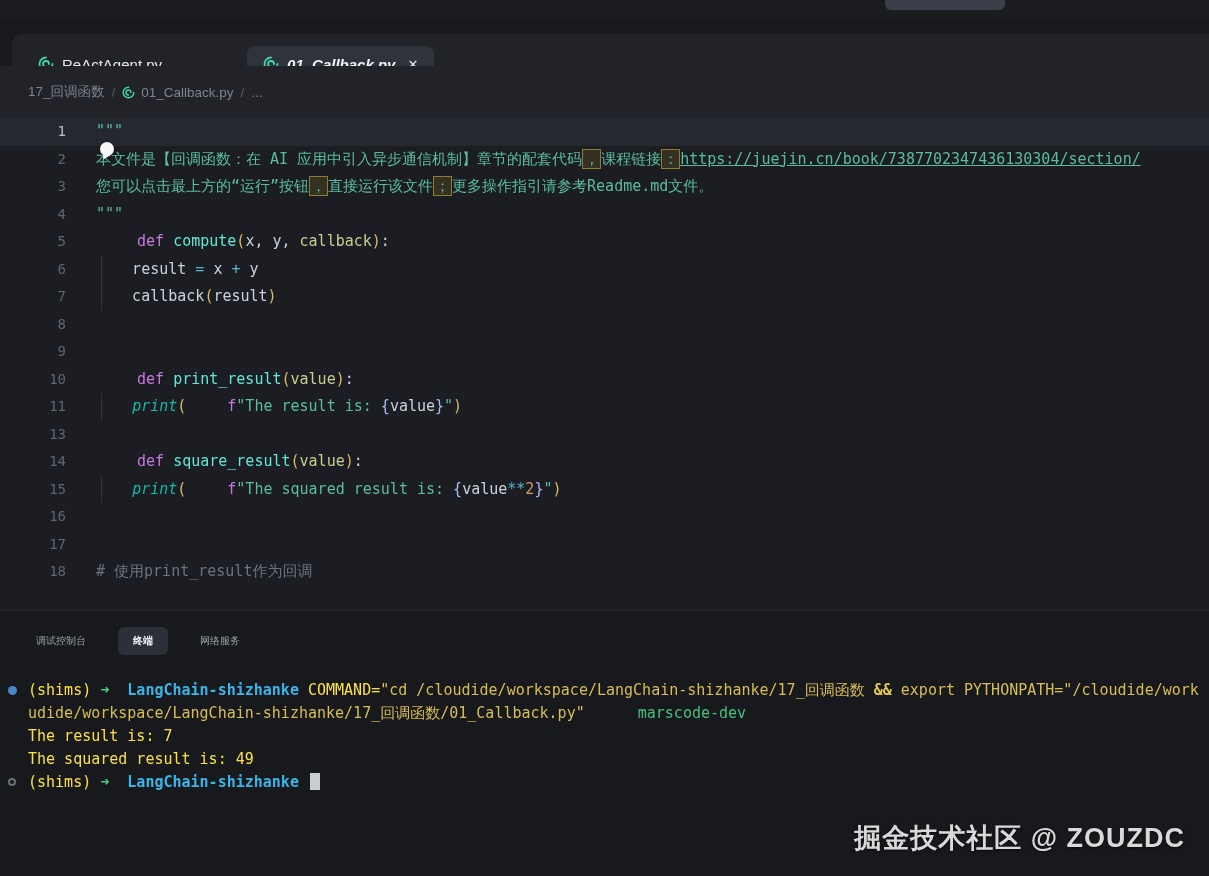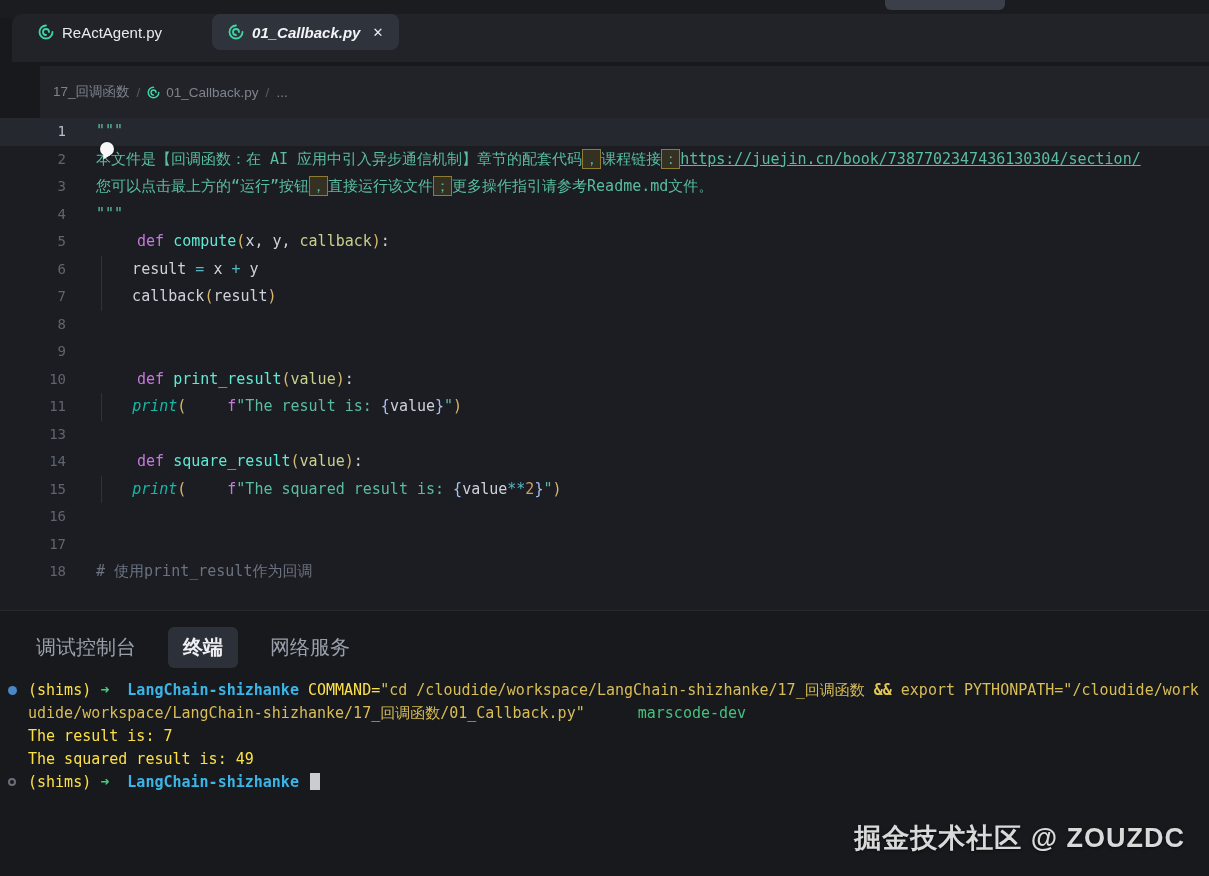--- a/index.html
+++ b/index.html
@@ -8,32 +8,32 @@
     background:#17191d;
     font-family:"Liberation Sans","DejaVu Sans",sans-serif;
     position:relative;
     color:#ccd1da;
   }
   
   .top-strip { position:absolute; left:0; top:0; width:1209px; height:18px; background:#1a1c20; }
   .partial-btn { position:absolute; left:885px; top:0; width:120px; height:10px;
     background:#3a3f4a; border-radius:0 0 6px 6px; }
   
-  .tabstrip { position:absolute; left:12px; top:14px; right:0; height:48px;
-    background:#212329; border-top-left-radius:10px; display:flex; align-items:flex-start; }
+  .tabstrip { position:absolute; left:12px; top:34px; right:0; height:48px;
+    background:#212329; border-top-left-radius:10px; display:flex; align-items:flex-end;gap:35px; }
   .etab { display:flex; align-items:center; gap:8px; height:36px; padding:0 16px;
     font-size:15px; color:#e7eaef; cursor:pointer; white-space:nowrap; }
   .etab.active { background:#2f333b; border-radius:8px; margin-left:34px; }
   .etab.active .etab-label { font-weight:bold; font-style:italic; color:#f2f4f7; }
   .etab:first-child { margin-left:10px; }
   .swirl { width:16px; height:16px; flex:0 0 16px; }
   .etab-close { color:#e7eaef; font-size:13px; margin-left:4px; cursor:pointer; }
   
   .crumb-row { position:absolute; left:0; top:66px; right:0; height:52px; background:#212329;
-    display:flex; align-items:center; padding-left:13px; font-size:13.5px; color:#7e838d;margin-left:40px; }
+    display:flex; align-items:center; padding-left:28px; font-size:13.5px; color:#7e838d; }
   .crumb-row .sep { margin:0 7px; color:#565b64; }
   .crumb-item { display:flex; align-items:center; gap:6px; cursor:pointer; }
   .crumb-item .swirl { width:13px; height:13px; flex:0 0 13px; }
   
   .editor { position:absolute; left:0; top:118px; width:1209px; height:492px;
     background:#1b1d22; overflow:hidden;
     font-family:"DejaVu Sans Mono","Liberation Mono",monospace; font-size:15px; }
   .row { position:relative; height:27.5px; line-height:27.5px; padding-left:96px; white-space:pre; }
   .row.current { background:#25282f; }
   .row .num { position:absolute; left:0; top:0; width:66px; text-align:right; color:#5f656f;
@@ -57,21 +57,21 @@
   
   .mouse-dot { position:absolute; left:100px; top:142px; width:14px; height:14px;
     background:#f7f7f7; border-radius:50%; box-shadow:0 0 2px rgba(0,0,0,.7); z-index:5; }
   .mouse-dot::after { content:""; position:absolute; left:1px; top:11px; width:0; height:0;
     border-left:4px solid transparent; border-right:4px solid transparent;
     border-top:7px solid #f7f7f7; transform:rotate(28deg); }
   
   .bottom-panel { position:absolute; left:0; top:610px; width:1209px; height:266px;
     background:#17191d; border-top:1px solid #26282e; }
   .ptabs { position:absolute; left:30px; top:16px; display:flex; align-items:center; gap:26px;
-    font-size:20px; color:#9aa0ab; }
+    font-size:10px; color:#9aa0ab; }
   .ptab { cursor:pointer; padding:7px 6px; }
   .ptab.active { background:#2c3038; border-radius:6px; padding:7px 15px; color:#eef0f3; font-weight:bold; }
   .term { position:absolute; left:0; top:68px; right:0;
     font-family:"DejaVu Sans Mono","Liberation Mono",monospace; font-size:15px; }
   .tline { position:relative; height:23px; line-height:23px; padding-left:28px; white-space:pre; }
   .tline .bullet { position:absolute; left:8px; top:7px; width:9px; height:9px; border-radius:50%; }
   .bullet.filled { background:#4b87c5; }
   .bullet.hollow { border:2px solid #696f78; width:8px; height:8px; }
   .t-w  { color:#fde047; }
   .t-g  { color:#3fd07c; }

